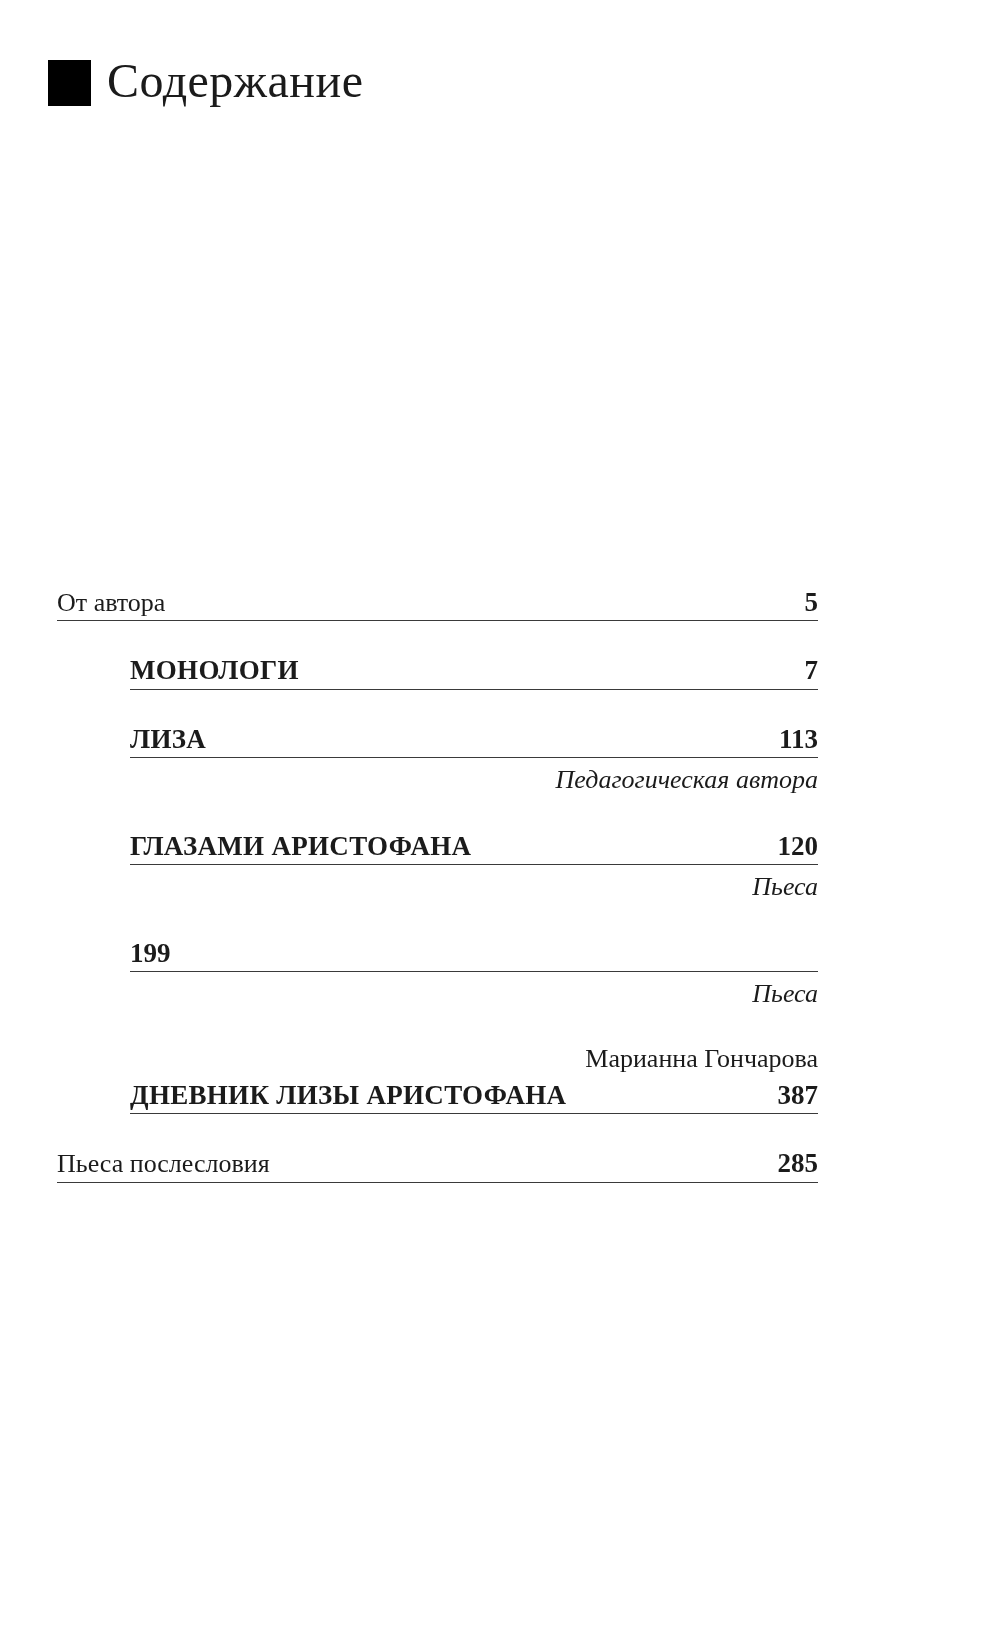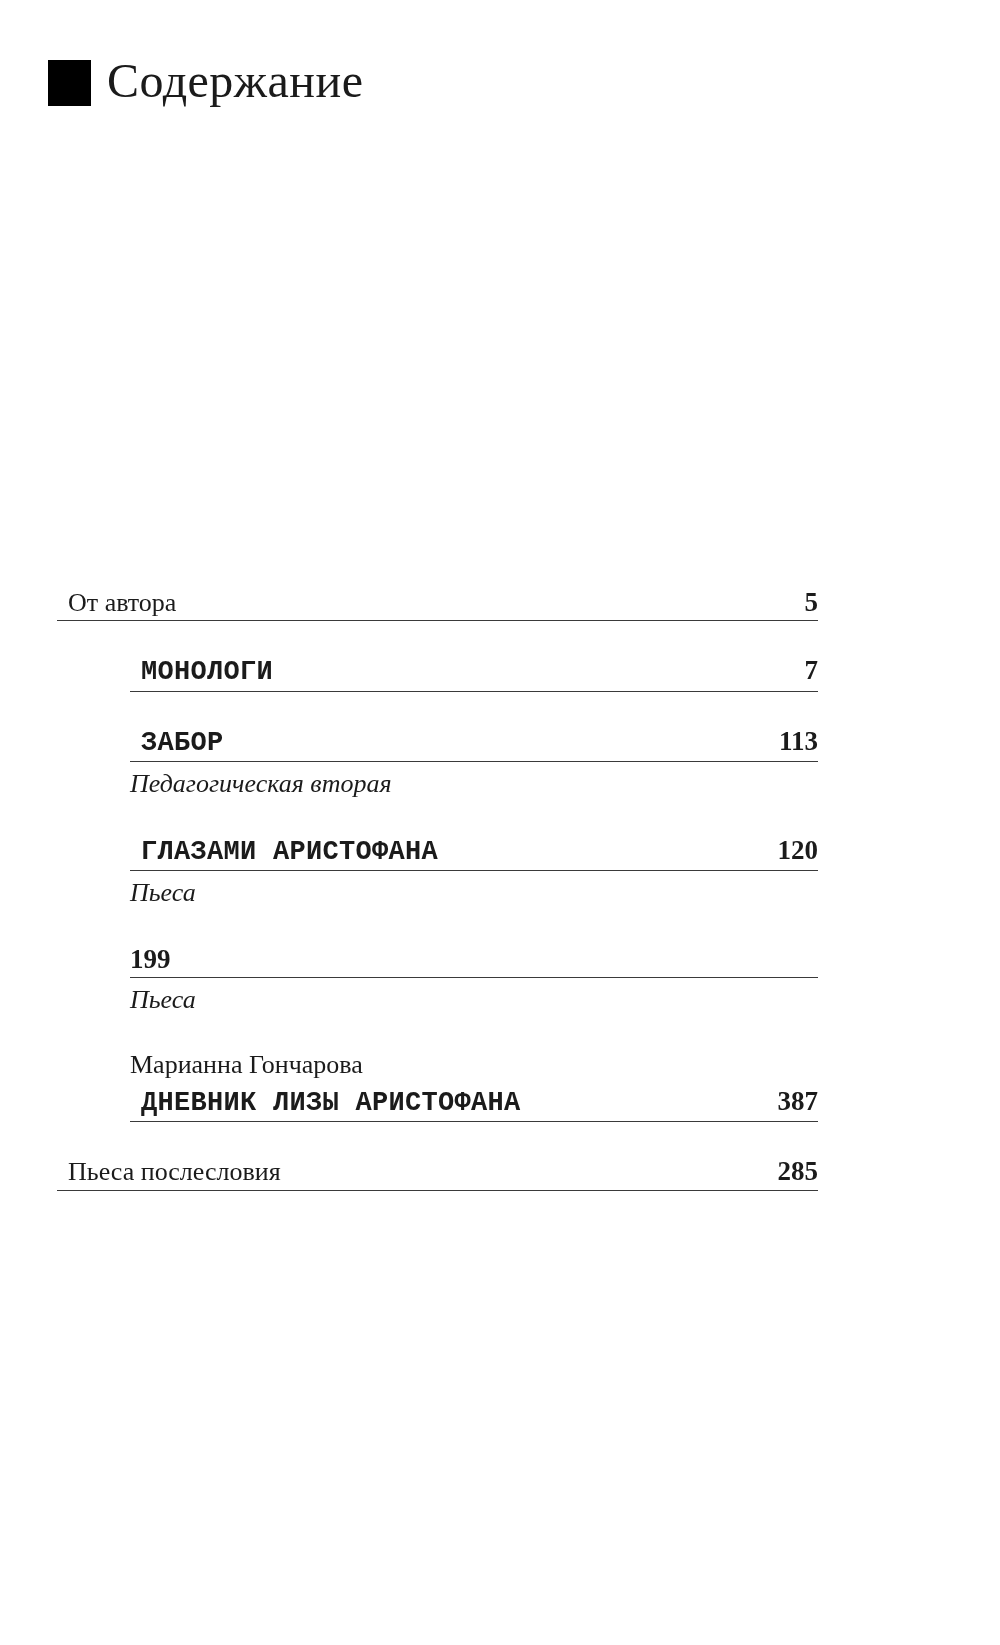--- a/index.html
+++ b/index.html
@@ -15,20 +15,21 @@
     font-family: "Liberation Serif", serif;
   }
   .page {
     position: relative;
     width: 1000px;
     height: 1645px;
     margin: 0 auto;
     background: var(--background, #fff);
     color: var(--text, #1b1b1b);
     overflow: hidden;
+    text-align: right;
   }
 
   
   .header {
     position: absolute;
     top: 56px;
     left: 48px;
     display: flex;
     align-items: center;
   }
@@ -61,27 +62,25 @@
     display: flex;
     justify-content: space-between;
     align-items: baseline;
     border-bottom: 1px solid var(--rule, #3a3a3a);
     padding-bottom: 2px;
   }
   .row .t {
     font-size: 26px;
     line-height: 1.2;
     padding-right: 12px;
-    margin-left: 11px;
   }
   .entry.caps .row .t {
     font-weight: bold;
     font-size: 27px;
     letter-spacing: 0.3px;
-    font-family: Liberation Mono, monospace;
   }
   .row .p {
     font-weight: bold;
     font-size: 27px;
     line-height: 1.2;
     white-space: nowrap;
   }
 
   .author {
     font-size: 26px;
@@ -116,24 +115,24 @@
 
     <section class="entry indent caps">
       <div class="row">
         <span class="t">МОНОЛОГИ</span>
         <span class="p">7</span>
       </div>
     </section>
 
     <section class="entry indent caps">
       <div class="row">
-        <span class="t">ЗАБОР</span>
+        <span class="t">ЛИЗА</span>
         <span class="p">113</span>
       </div>
-      <div class="subtitle">Педагогическая вторая</div>
+      <div class="subtitle">Педагогическая автора</div>
     </section>
 
     <section class="entry indent caps">
       <div class="row">
         <span class="t">ГЛАЗАМИ АРИСТОФАНА</span>
         <span class="p">120</span>
       </div>
       <div class="subtitle">Пьеса</div>
     </section>
 

